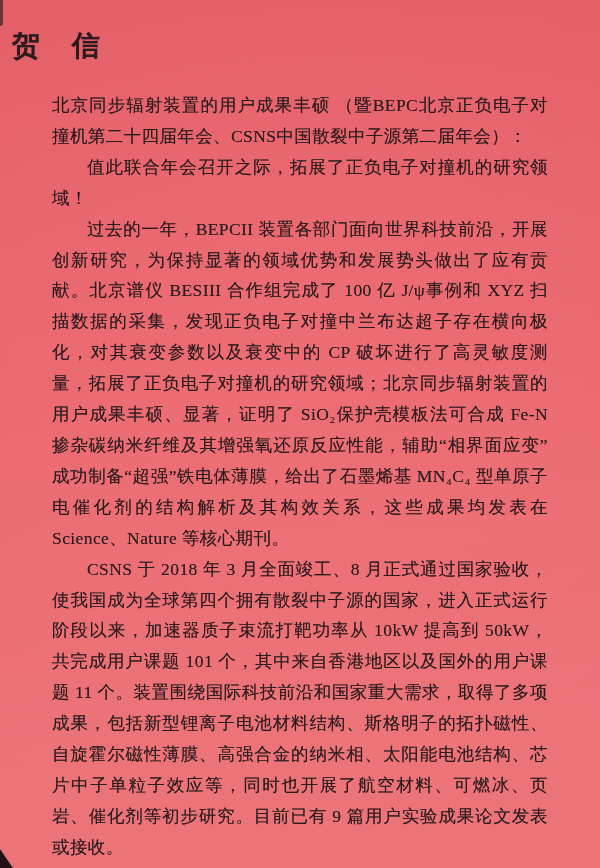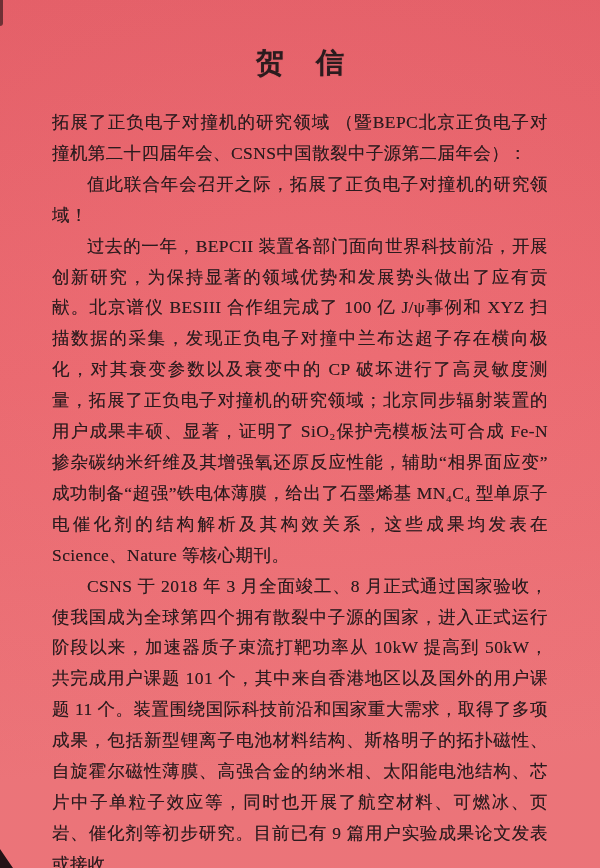--- a/index.html
+++ b/index.html
@@ -18,22 +18,22 @@
     position: relative;
     width: 600px;
     height: 868px;
     overflow: hidden;
     color: var(--ink);
     background:
       radial-gradient(ellipse 120% 60% at 50% 35%, rgba(255,255,255,0.045), rgba(0,0,0,0.02)),
       linear-gradient(176deg, var(--paper_top) 0%, var(--paper) 42%, var(--paper_bottom) 86%, var(--paper_bottom) 100%);
   }
   .title {
-    padding-top: 44px;
-    text-align: center;
+    padding-top: 27px;
+    text-align: left;
     font-family: "Liberation Sans", "DejaVu Sans", sans-serif;
     font-size: 28px;
     font-weight: 700;
     letter-spacing: 12px;
     text-indent: 12px;
     color: var(--ink);
     text-shadow: 0 0 0.7px rgba(43,27,30,0.65);
   }
   .content {
     margin: 25px 52px 0 52px;
@@ -62,21 +62,21 @@
     clip-path: polygon(0 0, 0 100%, 100% 100%, 55% 55%);
   }
 </style>
 </head>
 <body>
 
 <div class="paper">
   <h1 class="title">贺 信</h1>
 
   <div class="content">
-    <p class="para">拓展了正负电子对撞机的研究领域 （暨BEPC北京正负电子对撞机第二十四届年会、CSNS中国散裂中子源第二届年会）：</p>
+    <p class="para">北京同步辐射装置的用户成果丰硕 （暨BEPC北京正负电子对撞机第二十四届年会、CSNS中国散裂中子源第二届年会）：</p>
     <p class="para indent">值此联合年会召开之际，拓展了正负电子对撞机的研究领域！</p>
     <p class="para indent">过去的一年，BEPCII 装置各部门面向世界科技前沿，开展创新研究，为保持显著的领域优势和发展势头做出了应有贡献。北京谱仪 BESIII 合作组完成了 100 亿 J/ψ事例和 XYZ 扫描数据的采集，发现正负电子对撞中兰布达超子存在横向极化，对其衰变参数以及衰变中的 CP 破坏进行了高灵敏度测量，拓展了正负电子对撞机的研究领域；北京同步辐射装置的用户成果丰硕、显著，证明了 SiO₂保护壳模板法可合成 Fe-N 掺杂碳纳米纤维及其增强氧还原反应性能，辅助“相界面应变”成功制备“超强”铁电体薄膜，给出了石墨烯基 MN₄C₄ 型单原子电催化剂的结构解析及其构效关系，这些成果均发表在 Science、Nature 等核心期刊。</p>
     <p class="para indent">CSNS 于 2018 年 3 月全面竣工、8 月正式通过国家验收，使我国成为全球第四个拥有散裂中子源的国家，进入正式运行阶段以来，加速器质子束流打靶功率从 10kW 提高到 50kW，共完成用户课题 101 个，其中来自香港地区以及国外的用户课题 11 个。装置围绕国际科技前沿和国家重大需求，取得了多项成果，包括新型锂离子电池材料结构、斯格明子的拓扑磁性、自旋霍尔磁性薄膜、高强合金的纳米相、太阳能电池结构、芯片中子单粒子效应等，同时也开展了航空材料、可燃冰、页岩、催化剂等初步研究。目前已有 9 篇用户实验成果论文发表或接收。</p>
 
   </div>
 
   <div class="mark-top-left"></div>
   <div class="mark-bottom-left"></div>
 </div>
 

